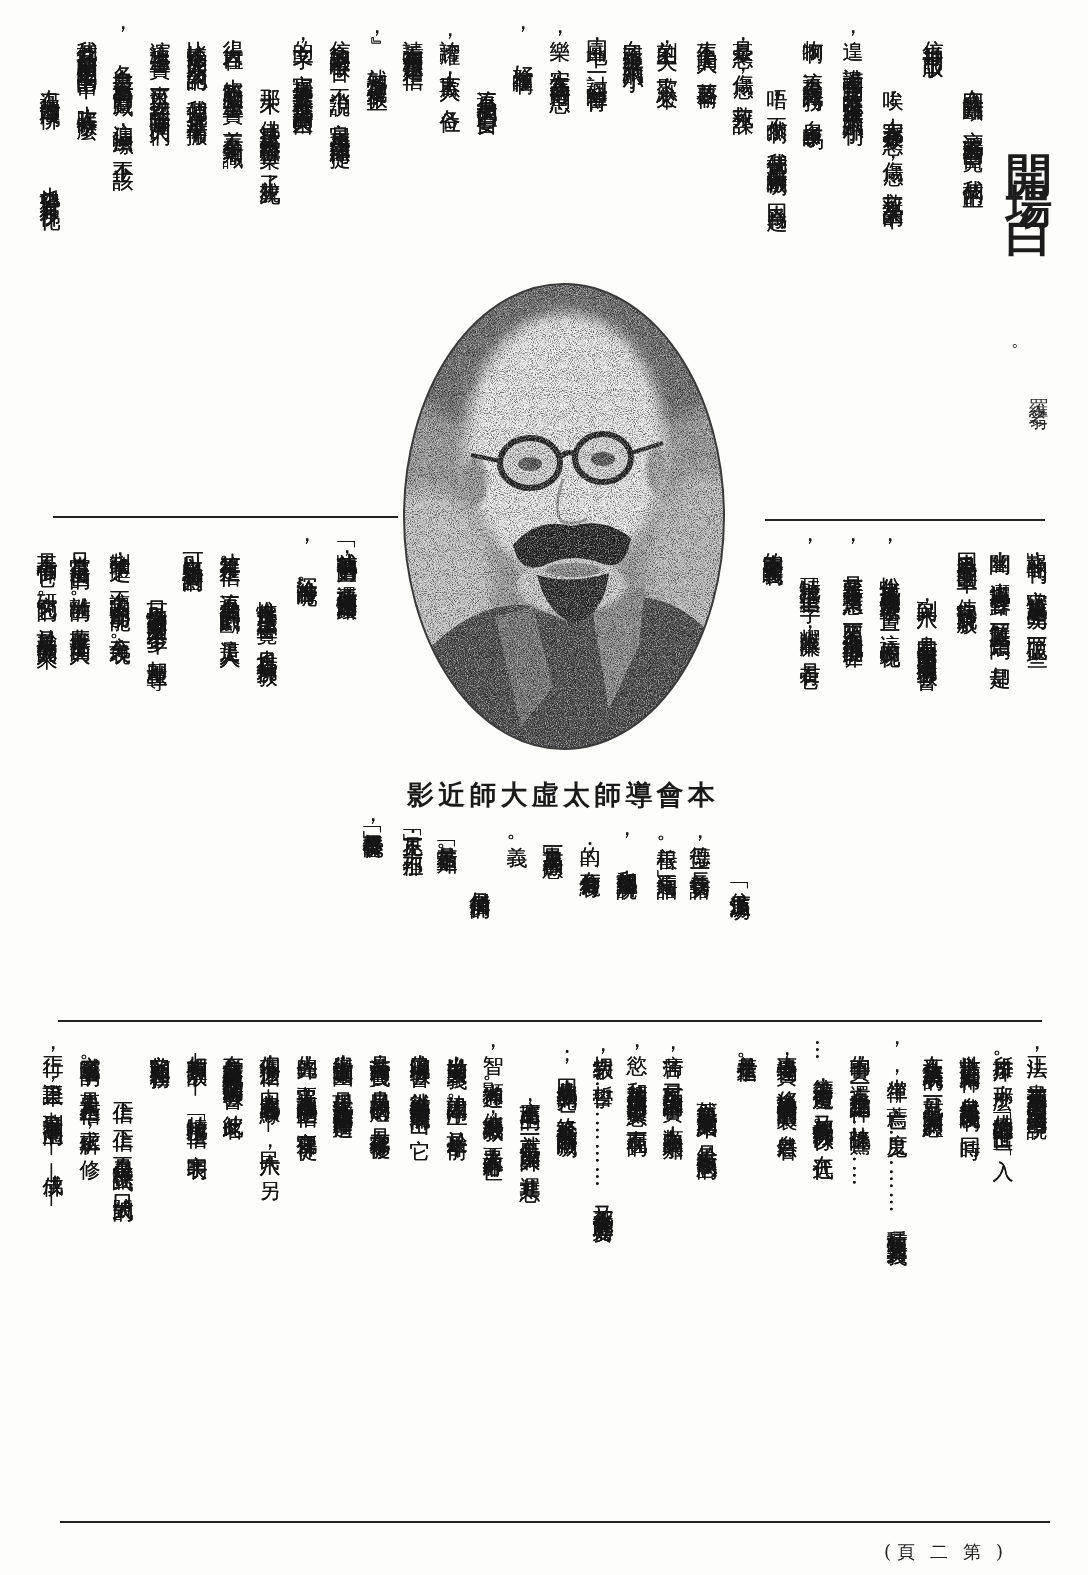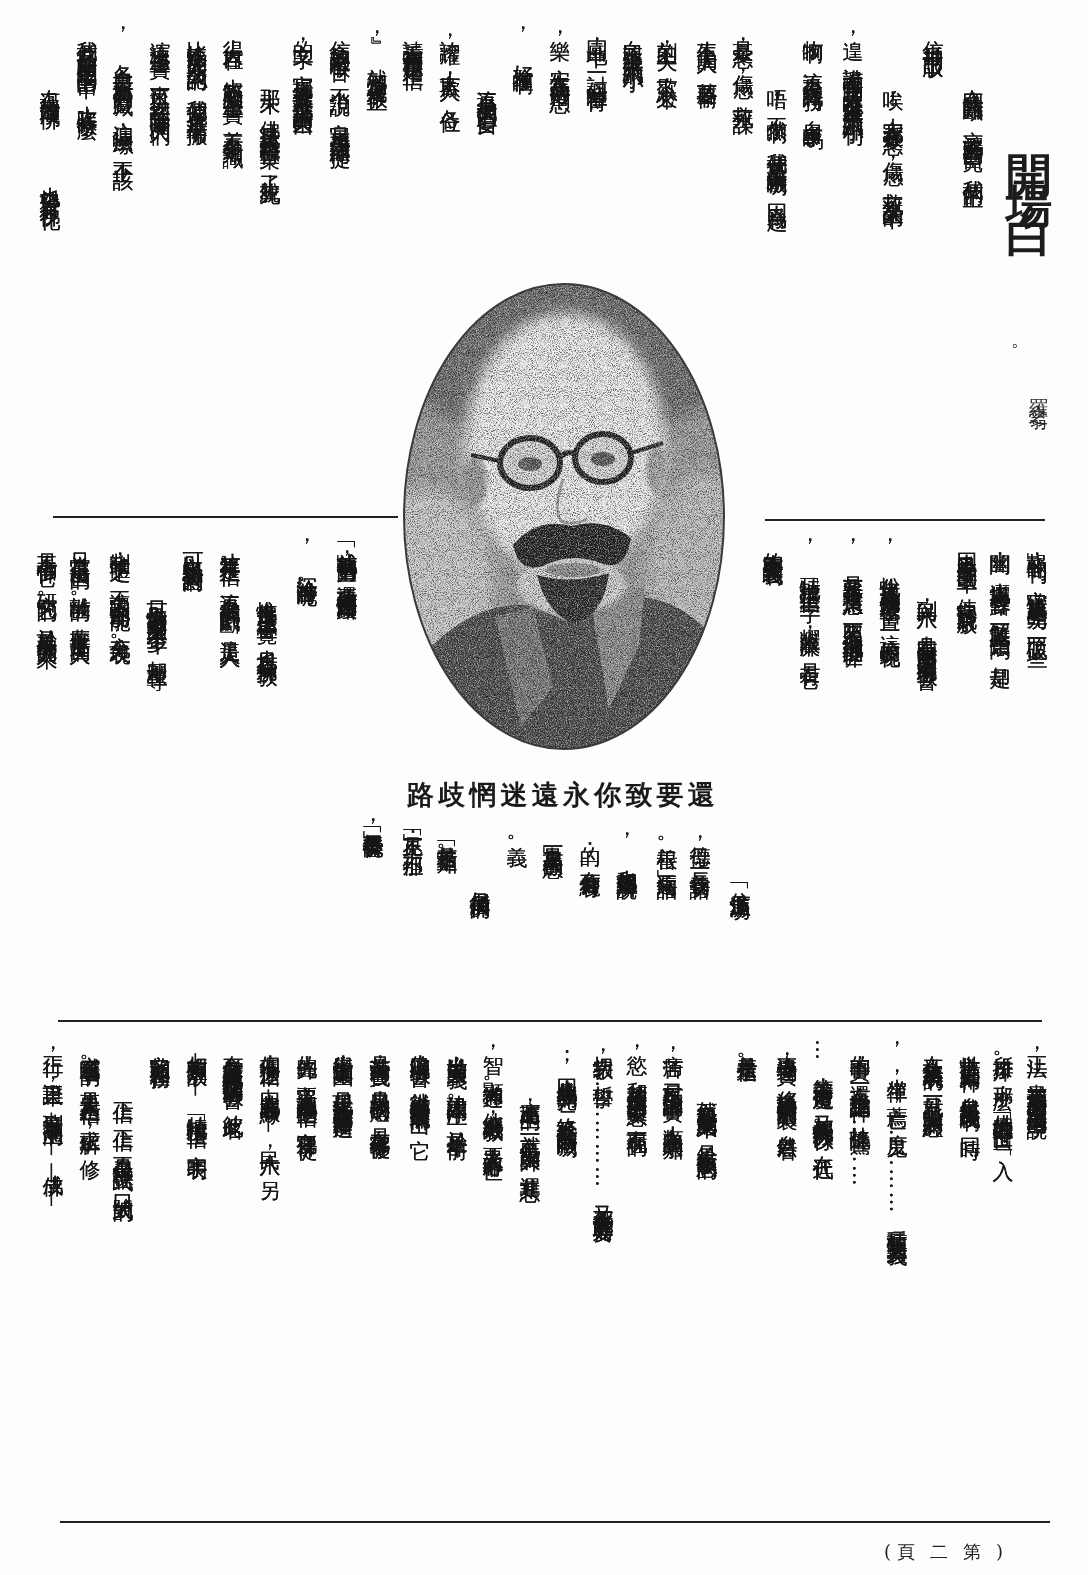--- a/index.html
+++ b/index.html
@@ -175,21 +175,21 @@
         <path d="M228,170 L260,160" stroke="#232323" stroke-width="4"></path>
         <ellipse cx="127" cy="181" rx="12" ry="7" fill="#585858"></ellipse>
         <ellipse cx="200" cy="176" rx="12" ry="7" fill="#585858"></ellipse>
         <rect width="322" height="467" filter="url(#grainDark)" opacity="0.6"></rect>
         <rect width="322" height="467" filter="url(#grainLight)" opacity="0.5"></rect>
       </g>
       <ellipse cx="161" cy="233.5" rx="160" ry="232.5" fill="none" stroke="#3a3a3a" stroke-width="2"></ellipse>
     </svg>
   </div>
 
-  <div class="caption">還要致你永遠迷惘歧路</div>
+  <div class="caption">本會導師太虛大師近影</div>
 
   <div class="col m" style="left:1026px;top:536px">報」的旬刊，它確實放過些光明，照破了一些</div>
   <div class="col m" style="left:989px;top:536px">幽闇；也灑過些甘露，解救了一些煩悶。却是</div>
   <div class="col m" style="left:956px;top:536px">因爲民十五的改革，使它歸於沉寂了。</div>
   <div class="col m" style="left:916px;top:584px">到民十八，由具有光明歷史的漢口佛教會</div>
   <div class="col m" style="left:879px;top:536px">，蛻化成爲現在的佛教正信會。這一度的蛻化</div>
   <div class="col m" style="left:842px;top:536px">，是要將這一支慧炬，來照遍一個地球的世界</div>
   <div class="col m" style="left:799px;top:536px">，特地標出「正信」二字，耀人眼簾，是有它</div>
   <div class="col m" style="left:762px;top:536px">的重要意義啊，</div>
 

